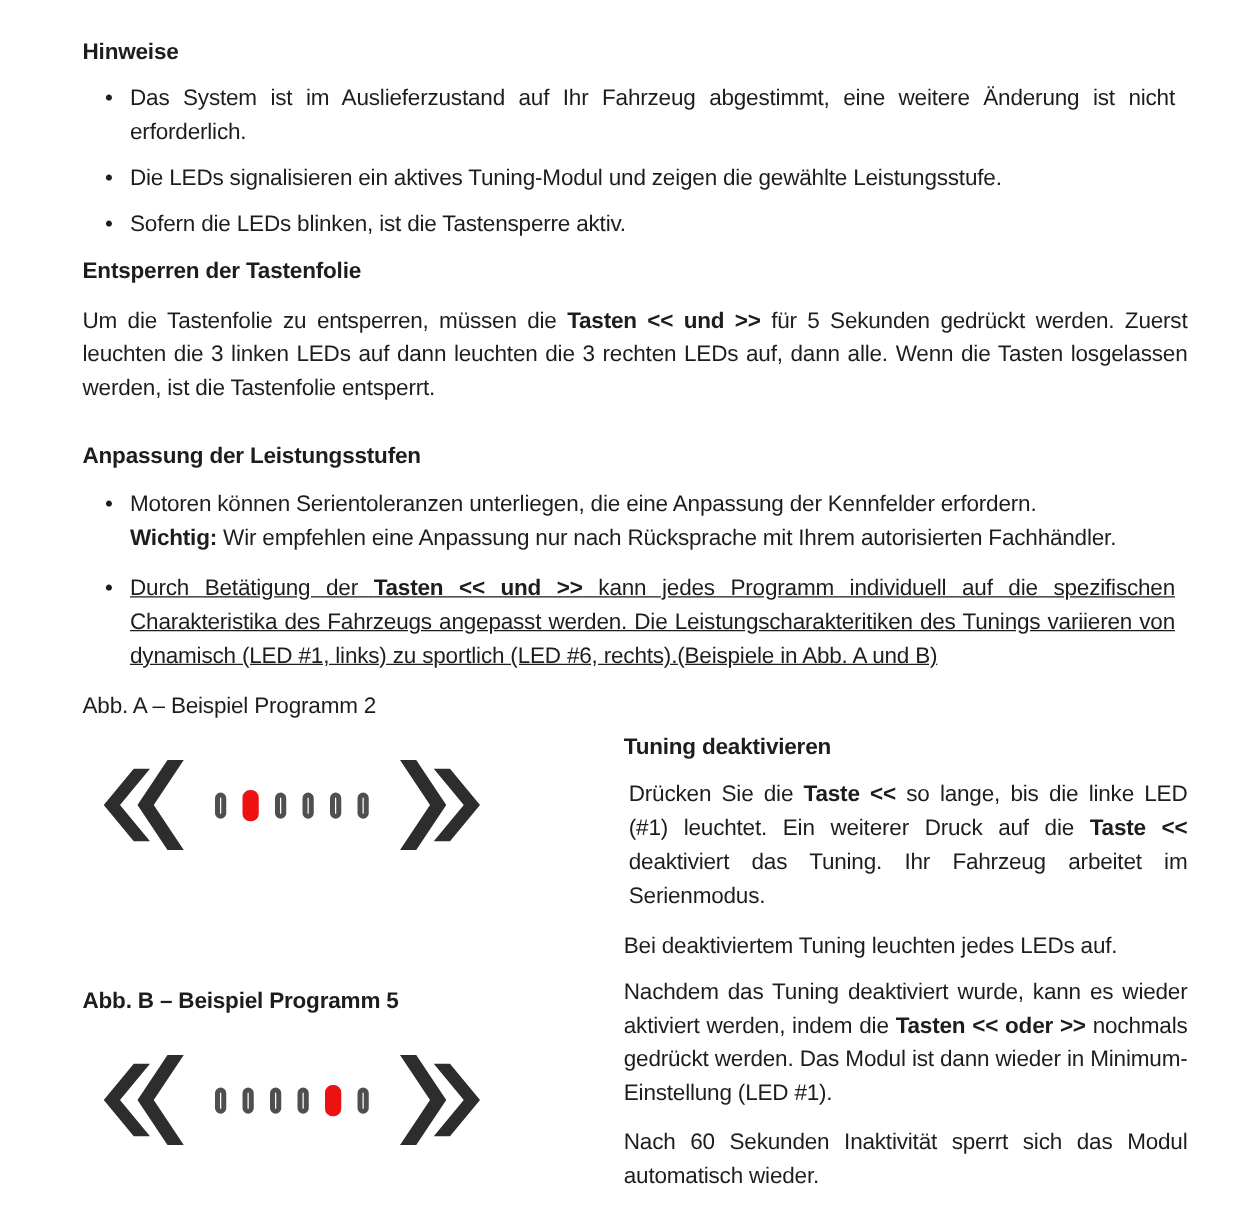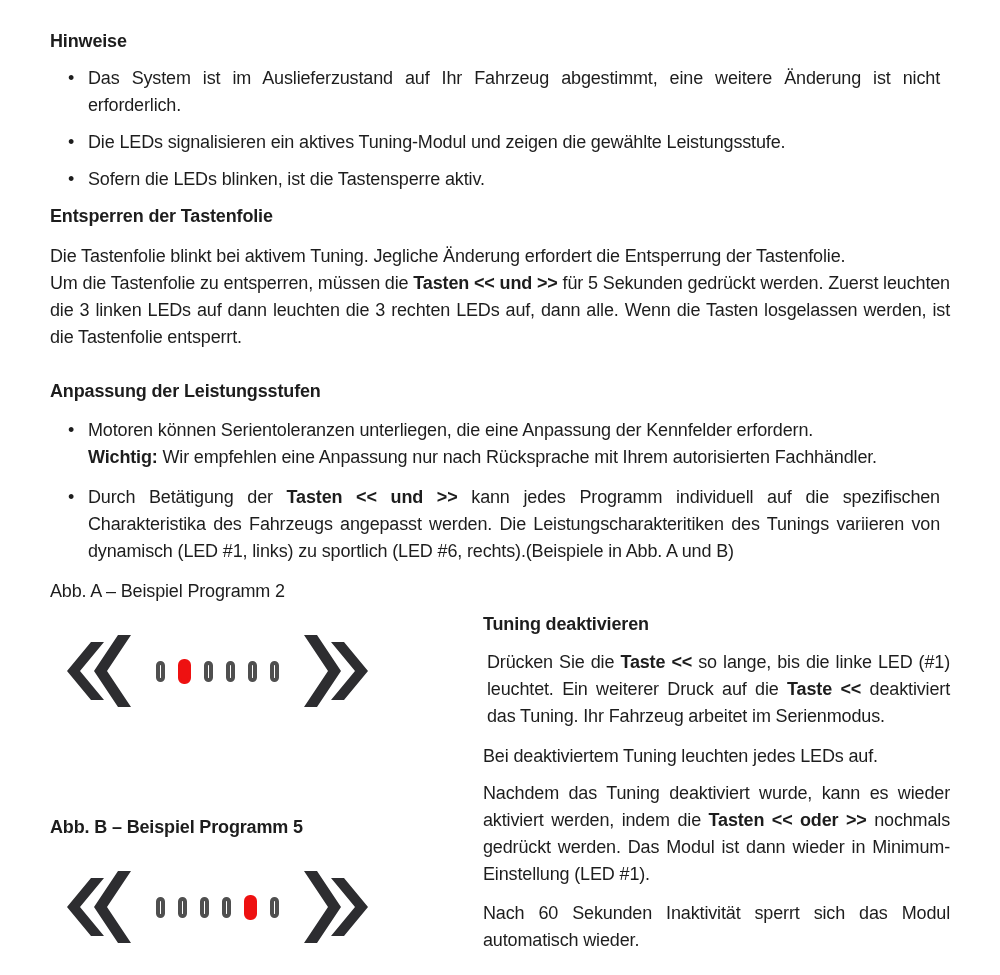--- a/index.html
+++ b/index.html
@@ -5,35 +5,35 @@
   :root{
     --text:#1d1d1d;
     --led-on:#ee1111;
     --led-off-border:#4f4f4f;
     --chevron:#2d2d30;
   }
   *{box-sizing:border-box;}
   body{margin:0;background:#ffffff;}
   .page{
     width:1000px;height:975px;overflow:hidden;
-    padding:28px 50px 0 50px;
+    padding:28px 50px 0 66px;
     font-family:"Liberation Sans",sans-serif;
     font-size:18px;line-height:27px;letter-spacing:-0.15px;
     color:var(--text);
   }
   .head{font-weight:bold;margin:0;font-size:18px;}
   .justify{text-align:justify;}
   ul.bullets{list-style:none;margin:2px 0 0 0;padding:0;}
   ul.bullets li{position:relative;padding-left:28px;margin:10px;}
   ul.bullets li::before{content:"\2022";position:absolute;left:8px;top:0;}
   .mt-sec{}
   .para{margin:13px 0 0 0;}
   .sec-anpassung{margin-top:27px;}
   ul.bullets.spaced{margin-top:12px;}
-  ul.bullets.spaced li + li{margin-top:13px;}
+  ul.bullets.spaced li + li{margin-top:13px;text-decoration:underline;}
 
   
   .cols{display:flex;margin-top:13px;}
   .col-left{width:433px;flex:0 0 433px;}
   .col-right{flex:1;padding-top:33px;}
   .fig-label{margin:0;}
   .fig-label.b{margin-top:107px;}
 
   .led-display{display:flex;align-items:center;gap:24px;margin-left:16px;margin-top:30px;}
   .chev{display:inline-flex;width:66px;height:72px;}
@@ -62,21 +62,20 @@
     <ul class="bullets">
       <li class="justify">Das System ist im Auslieferzustand auf Ihr Fahrzeug abgestimmt, eine weitere Änderung ist nicht erforderlich.</li>
       <li>Die LEDs signalisieren ein aktives Tuning-Modul und zeigen die gewählte Leistungsstufe.</li>
       <li>Sofern die LEDs blinken, ist die Tastensperre aktiv.</li>
     </ul>
   </section>
 
   <section>
     <h2 class="head mt-sec">Entsperren der Tastenfolie</h2>
     <div class="para">
-      <div>Die Tastenfolie blinkt bei aktivem Tuning. Jegliche Änderung erfordert die Entsperrung der Tastenfolie.</div>
       <div class="justify"><span>Um die Tastenfolie zu entsperren, müssen die </span><span class="b">Tasten &lt;&lt; und &gt;&gt;</span><span> für 5 Sekunden gedrückt werden. Zuerst leuchten die 3 linken LEDs auf dann leuchten die 3 rechten LEDs auf, dann alle. Wenn die Tasten losgelassen werden, ist die Tastenfolie entsperrt.</span></div>
     </div>
   </section>
 
   <section class="sec-anpassung">
     <h2 class="head">Anpassung der Leistungsstufen</h2>
     <ul class="bullets spaced">
       <li>
         <div>Motoren können Serientoleranzen unterliegen, die eine Anpassung der Kennfelder erfordern.</div>
         <div><span class="b">Wichtig:</span><span> Wir empfehlen eine Anpassung nur nach Rücksprache mit Ihrem autorisierten Fachhändler.</span></div>

